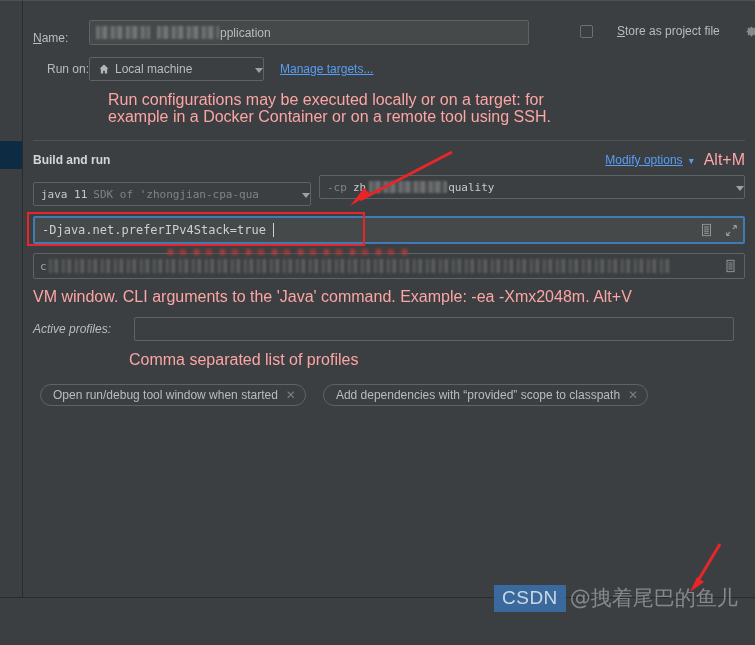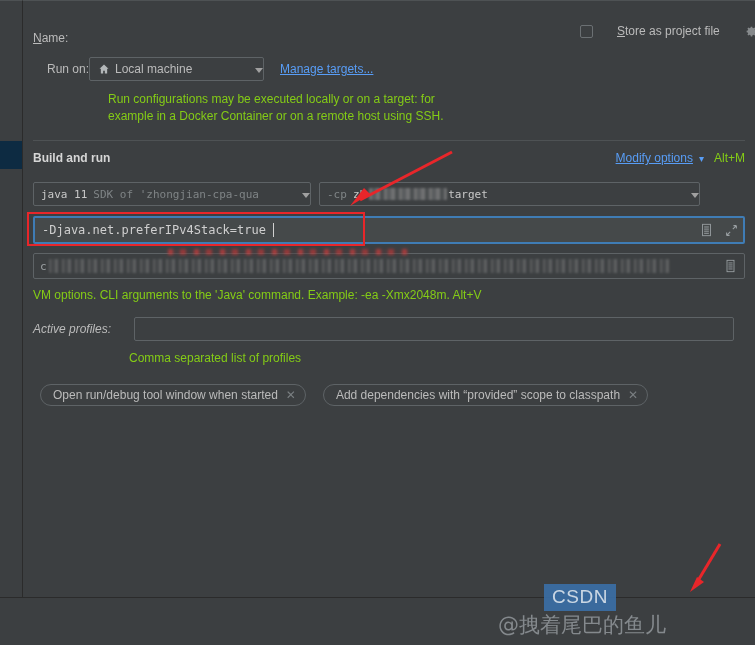--- a/index.html
+++ b/index.html
@@ -67,22 +67,22 @@
 
   
   .lbl {
     color: #bbbbbb;
     font-size: 12px;
     white-space: nowrap;
   }
   .lbl u { text-decoration: underline; }
 
   .hint {
-    color: #84cc16;
-    font-size: 12px;
+    color: #fca5a5;
+    font-size: 16px;
   }
 
   .field {
     box-sizing: border-box;
     background: #45494a;
     border: 1px solid #5e6366;
     border-radius: 2px;
     height: 24px;
     display: flex;
     align-items: center;
@@ -217,21 +217,20 @@
   .arrow-svg { position: absolute; pointer-events: none; }
 
   
   #watermark {
     position: absolute;
     left: 494px;
     top: 584px;
     display: flex;
     align-items: center;
     opacity: 0.92;
-    flex-direction: column;
   }
   #wm-badge {
     background: #3a6ea5;
     color: #d7e4f2;
     font-size: 19px;
     padding: 2px 8px 3px 8px;
     letter-spacing: 0.5px;
     font-family: "Liberation Sans", sans-serif;
   }
   #wm-name {
@@ -267,20 +266,25 @@
 
   <div id="left-strip">
     <div class="sel-row"></div>
   </div>
 
   <div id="content">
 
     <div style="position:absolute; left:10px; top:18px; width:712px; height:26px; display:flex; align-items:flex-end;">
       <div class="lbl" style="width:56px;">
         <u>N</u><span>ame:</span>
+      </div>
+      <div class="field" style="width:440px; height:25px; background:#45494a;">
+        <span class="blur" style="width:54px; height:13px; margin-right:7px;"></span>
+        <span class="blur" style="width:62px; height:13px; margin-right:1px;"></span>
+        <span>pplication</span>
       </div>
     </div>
 
     <div style="position:absolute; left:557px; top:22px; display:flex; align-items:center; gap:24px;">
       <span class="cbox"></span>
       <span class="lbl">
         <u>S</u><span>tore as project file</span>
       </span>
       <span class="icon-btn">
         <svg width="13" height="13" viewBox="0 0 16 16" aria-hidden="true">
@@ -299,45 +303,45 @@
           </svg>
         </span>
         <span>Local machine</span>
         <span class="caret"><i class="caret-gl"></i></span>
       </div>
       <span class="link" style="margin-left:16px;">Manage targets...</span>
     </div>
 
     <div style="position:absolute; left:85px; top:90px; width:520px;">
       <div class="hint" style="line-height:17px;">Run configurations may be executed locally or on a target: for</div>
-      <div class="hint" style="line-height:17px;">example in a Docker Container or on a remote host using SSH.</div>
+      <div class="hint" style="line-height:17px;">example in a Docker Container or on a remote tool using SSH.</div>
     </div>
 
     <div style="position:absolute; left:10px; top:139px; width:712px; height:1px; background:#4e5254;"></div>
 
     <div style="position:absolute; left:10px; top:150px; width:712px; display:flex; align-items:center;">
       <span style="font-weight:bold; color:#d6d6d6; font-size:12px;">Build and run</span>
       <span style="margin-left:auto; display:flex; align-items:center; gap:6px;">
         <span class="link link-u">Modify options</span>
         <span style="color:#589df6; font-size:10px;">▾</span>
         <span class="hint" style="margin-left:4px;">Alt+M</span>
       </span>
     </div>
 
     <div class="combo" style="position:absolute; left:10px; top:181px; width:278px;">
       <span class="mono" style="color:#c8c8c8;">java 11</span>
       <span class="mono" style="color:#7f8486; margin-left:6px;">SDK of 'zhongjian-cpa-qua</span>
       <span class="caret"><i class="caret-gl"></i></span>
     </div>
 
-    <div class="combo" style="position:absolute; left:296px; top:181px; width:381px;">
+    <div class="combo" style="position:absolute; left:296px; top:174px; width:426px;">
       <span class="mono" style="color:#7f8486;">-cp</span>
       <span class="mono" style="color:#c8c8c8; margin-left:6px;">zh</span>
       <span class="blur" style="width:78px; height:12px; margin:0 1px 0 3px;"></span>
-      <span class="mono" style="color:#c8c8c8;">target</span>
+      <span class="mono" style="color:#c8c8c8;">quality</span>
       <span class="caret"><i class="caret-gl"></i></span>
     </div>
 
     <div style="position:absolute; left:10px; top:215px; width:712px; height:28px;
                 box-sizing:border-box; background:#45494a; border:2px solid #3f7cb5; border-radius:2px;
                 display:flex; align-items:center; padding:0 4px 0 7px;">
       <span class="mono" style="font-size:12px; color:#cfcfcf;">-Djava.net.preferIPv4Stack=true</span>
       <span class="caret-bar"></span>
       <span style="margin-left:auto; display:flex; align-items:center; gap:9px;">
         <span class="icon-btn">
@@ -367,21 +371,21 @@
           <rect x="3.6" y="4" width="4.8" height="1" fill="#9aa0a3"></rect>
           <rect x="3.6" y="6.3" width="4.8" height="1" fill="#9aa0a3"></rect>
           <rect x="3.6" y="8.6" width="4.8" height="1" fill="#9aa0a3"></rect>
           <rect x="3.6" y="10.9" width="4.8" height="1" fill="#9aa0a3"></rect>
         </svg>
       </span>
     </div>
 
     <div class="blur-red" style="position:absolute; left:145px; top:248px; width:240px; height:6px;"></div>
 
-    <div class="hint" style="position:absolute; left:10px; top:287px;">VM options. CLI arguments to the 'Java' command. Example: -ea -Xmx2048m. Alt+V</div>
+    <div class="hint" style="position:absolute; left:10px; top:287px;">VM window. CLI arguments to the 'Java' command. Example: -ea -Xmx2048m. Alt+V</div>
 
     <div style="position:absolute; left:10px; top:316px; width:712px; display:flex; align-items:center;font-style:italic;">
       <span class="lbl" style="width:101px;">Active profiles:</span>
       <span class="field" style="width:600px; height:24px; background:#3c3f41;">
         <span></span>
       </span>
     </div>
 
     <div class="hint" style="position:absolute; left:106px; top:350px;">Comma separated list of profiles</div>
 

